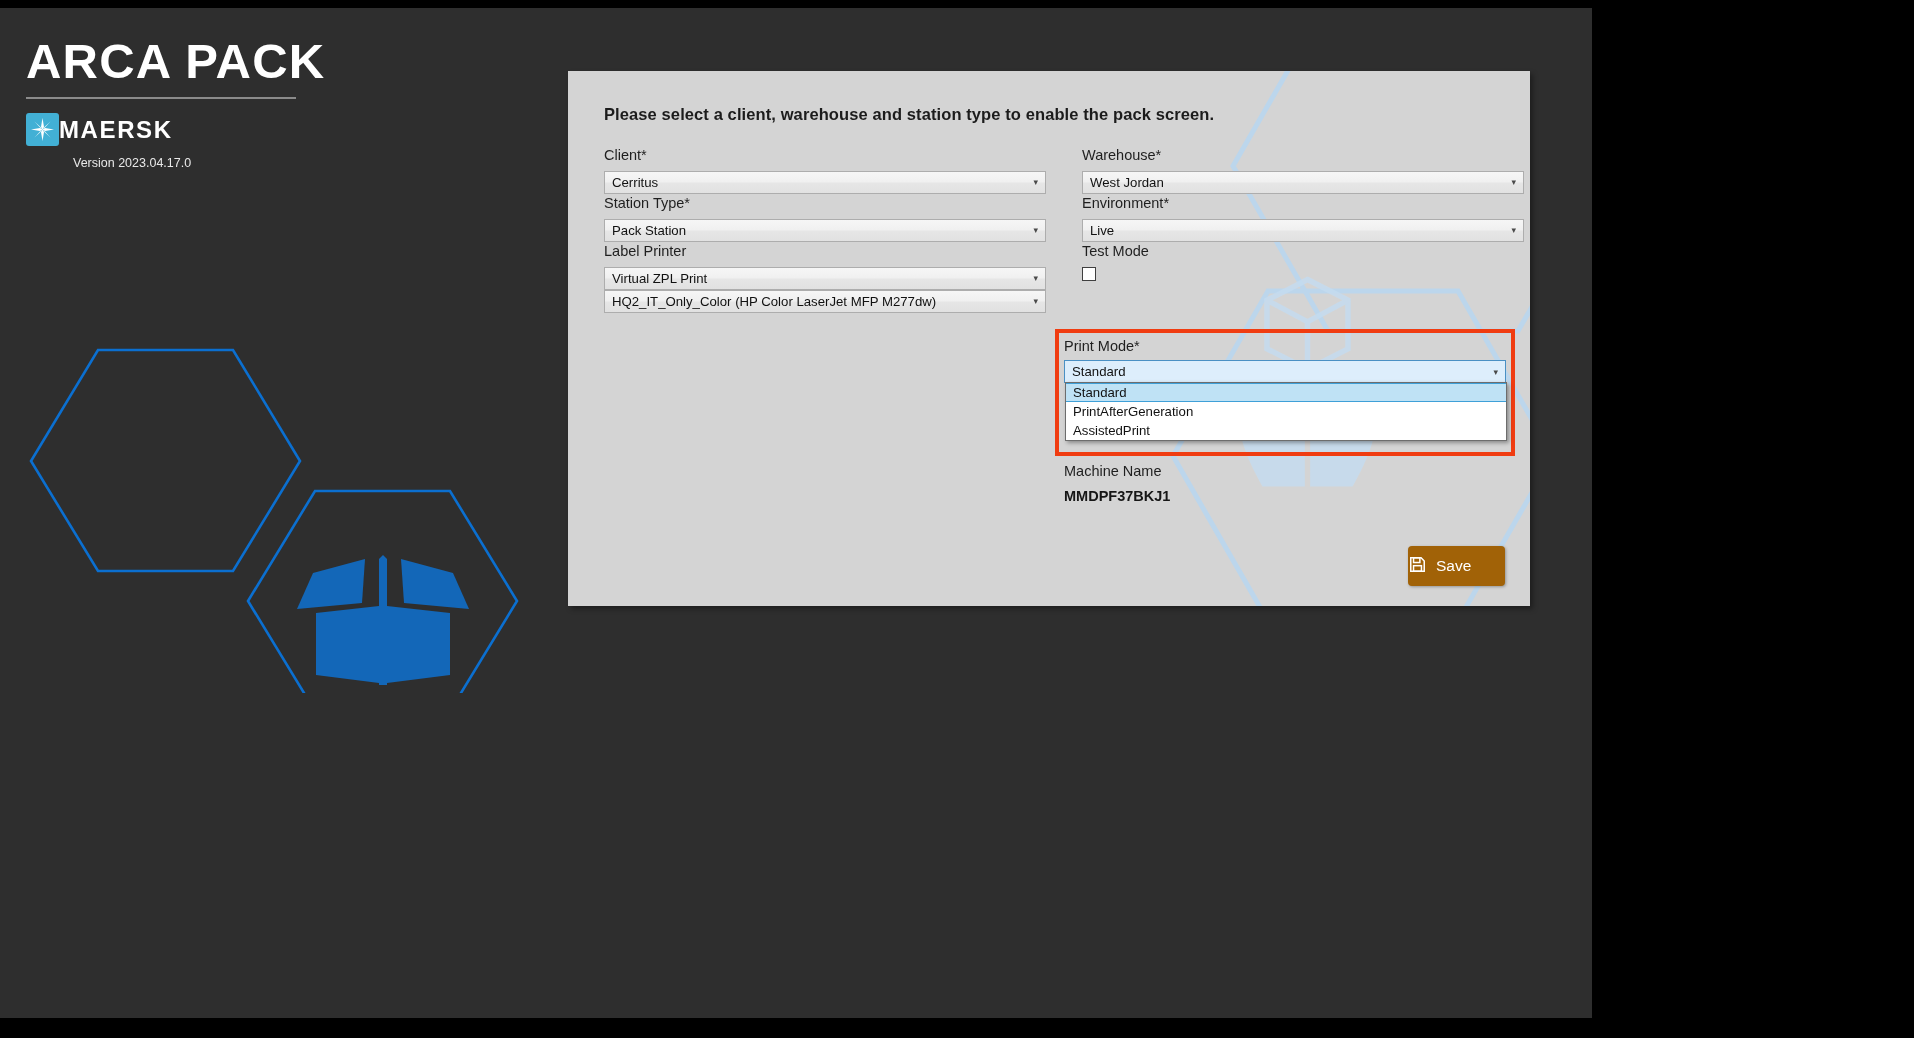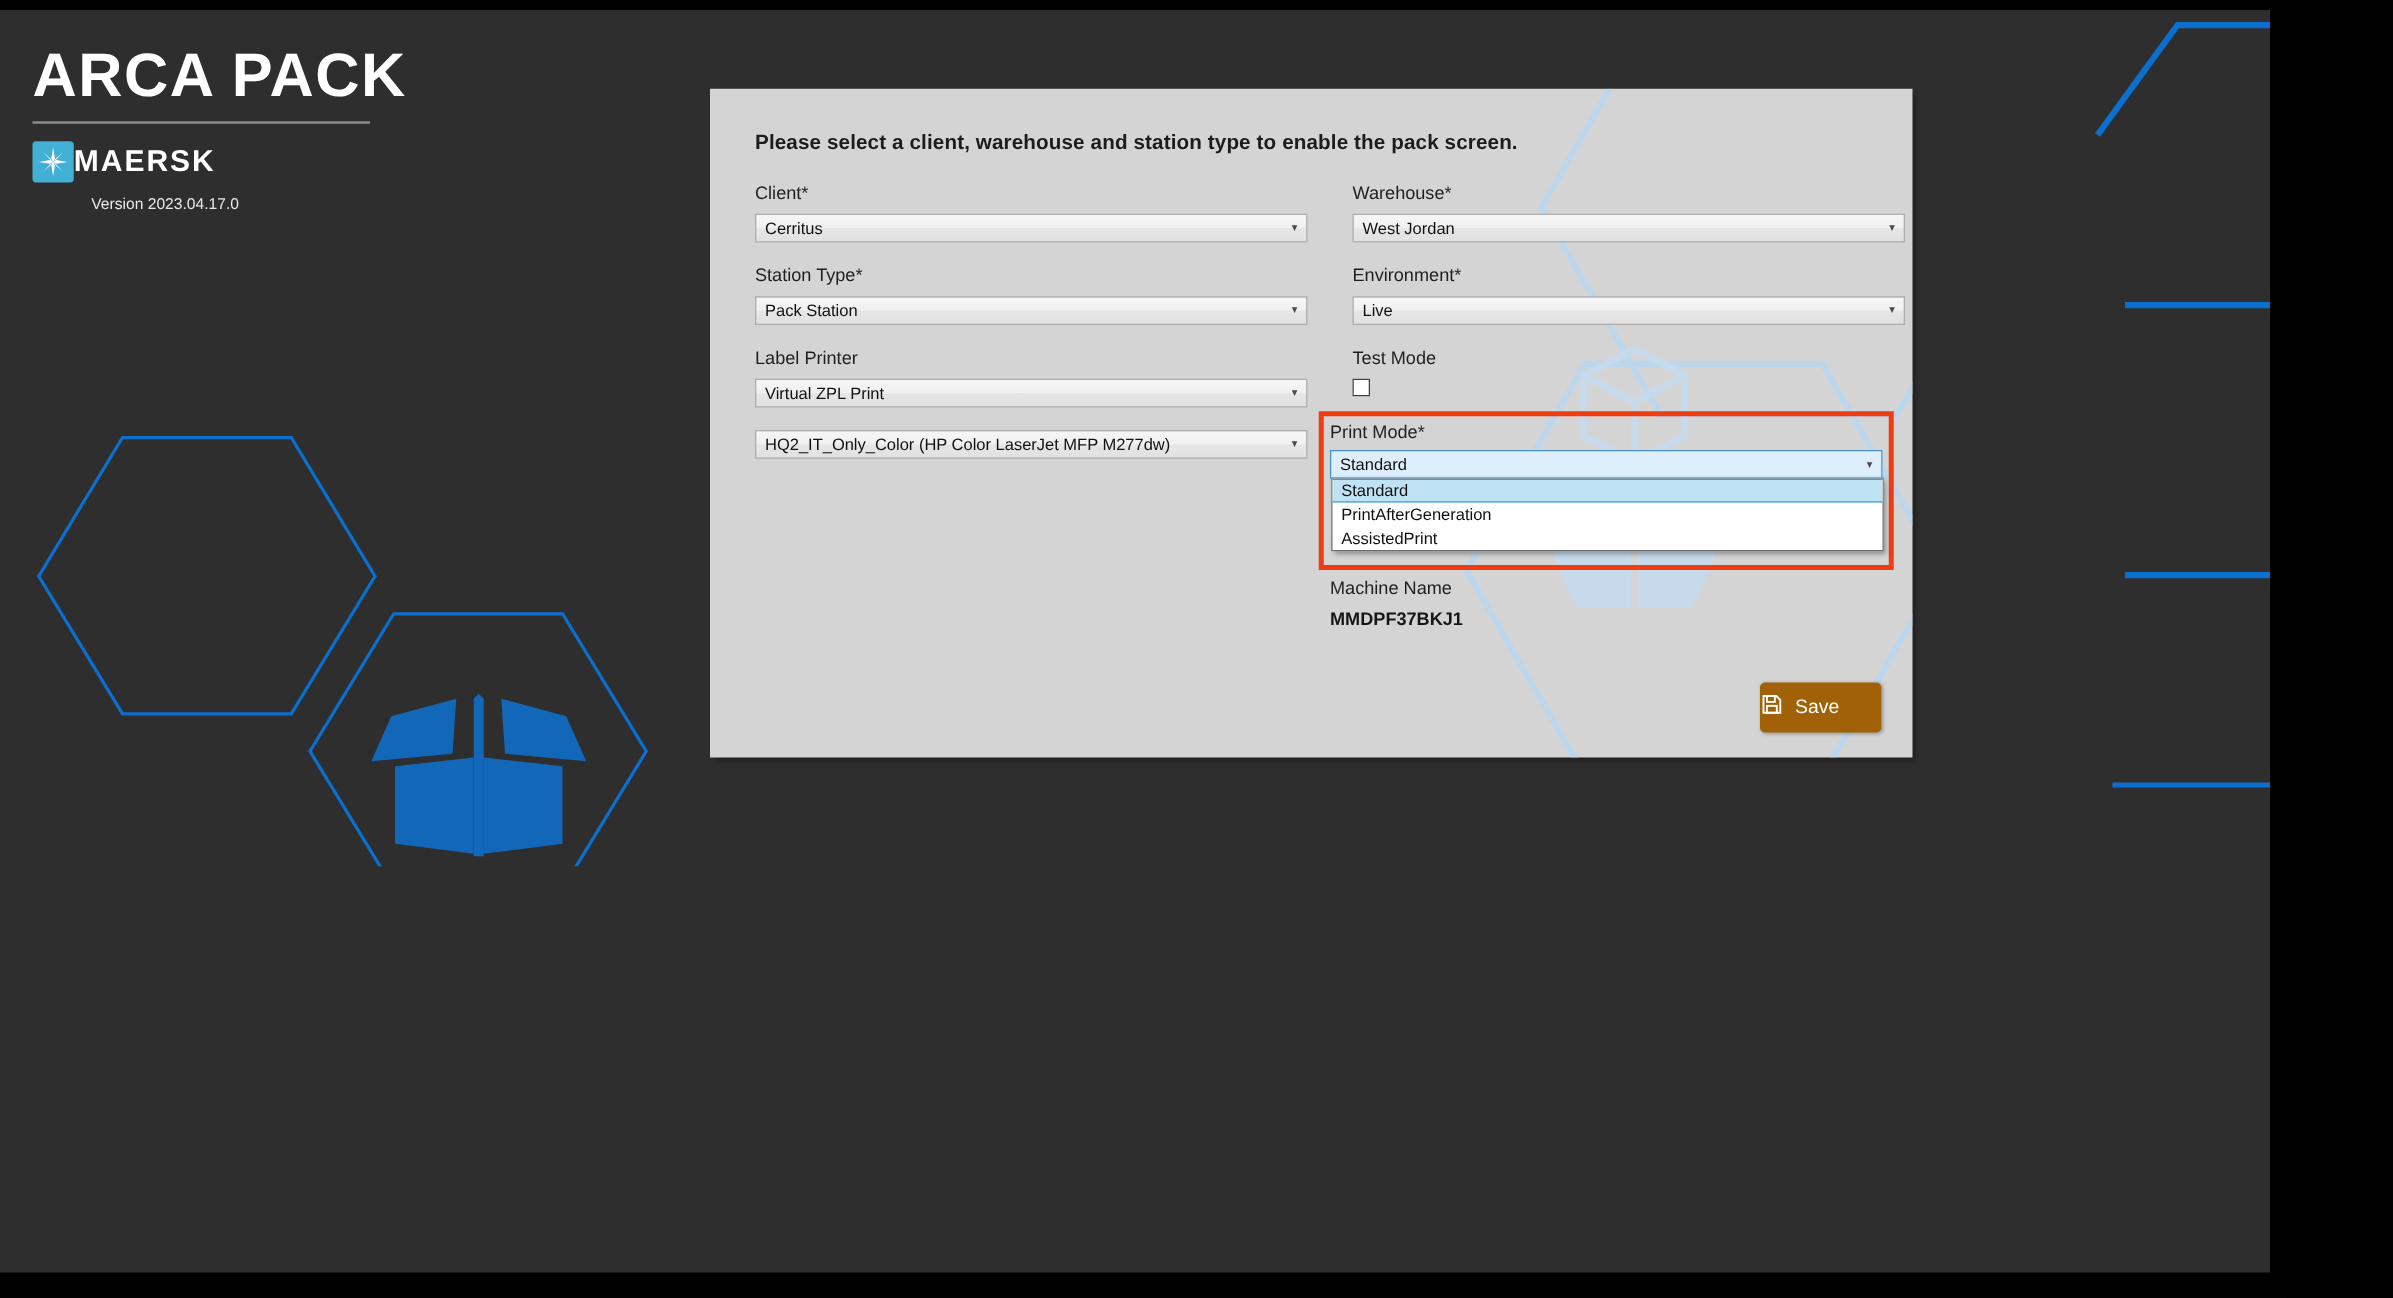--- a/index.html
+++ b/index.html
@@ -18,21 +18,21 @@
     width: 1914px;
     height: 1038px;
     background: #000000;
   }
 
   
   .desktop {
     position: absolute;
     left: 0;
     top: 8px;
-    width: 1816px;
+    width: 1592px;
     height: 1010px;
     background: #2e2e2e;
     overflow: hidden;
   }
 
   
   .accent-lines { position: absolute; inset: 0; pointer-events: none; }
 
   
   .brand {
@@ -122,21 +122,21 @@
   }
 
   .form-grid {
     margin-top: 22px;
     margin-left: 18px;
     display: grid;
     grid-template-columns: 442px 36px 442px;
     grid-auto-rows: auto;
   }
 
-  .field { margin-bottom: 18px; }
+  .field { }
   .field-label {
     font-size: 14.5px;
     color: #1f1f1f;
     margin-bottom: 6px;
     display: block;
     line-height: 1.3;
   }
   .select-box {
     position: relative;
     width: 100%;

